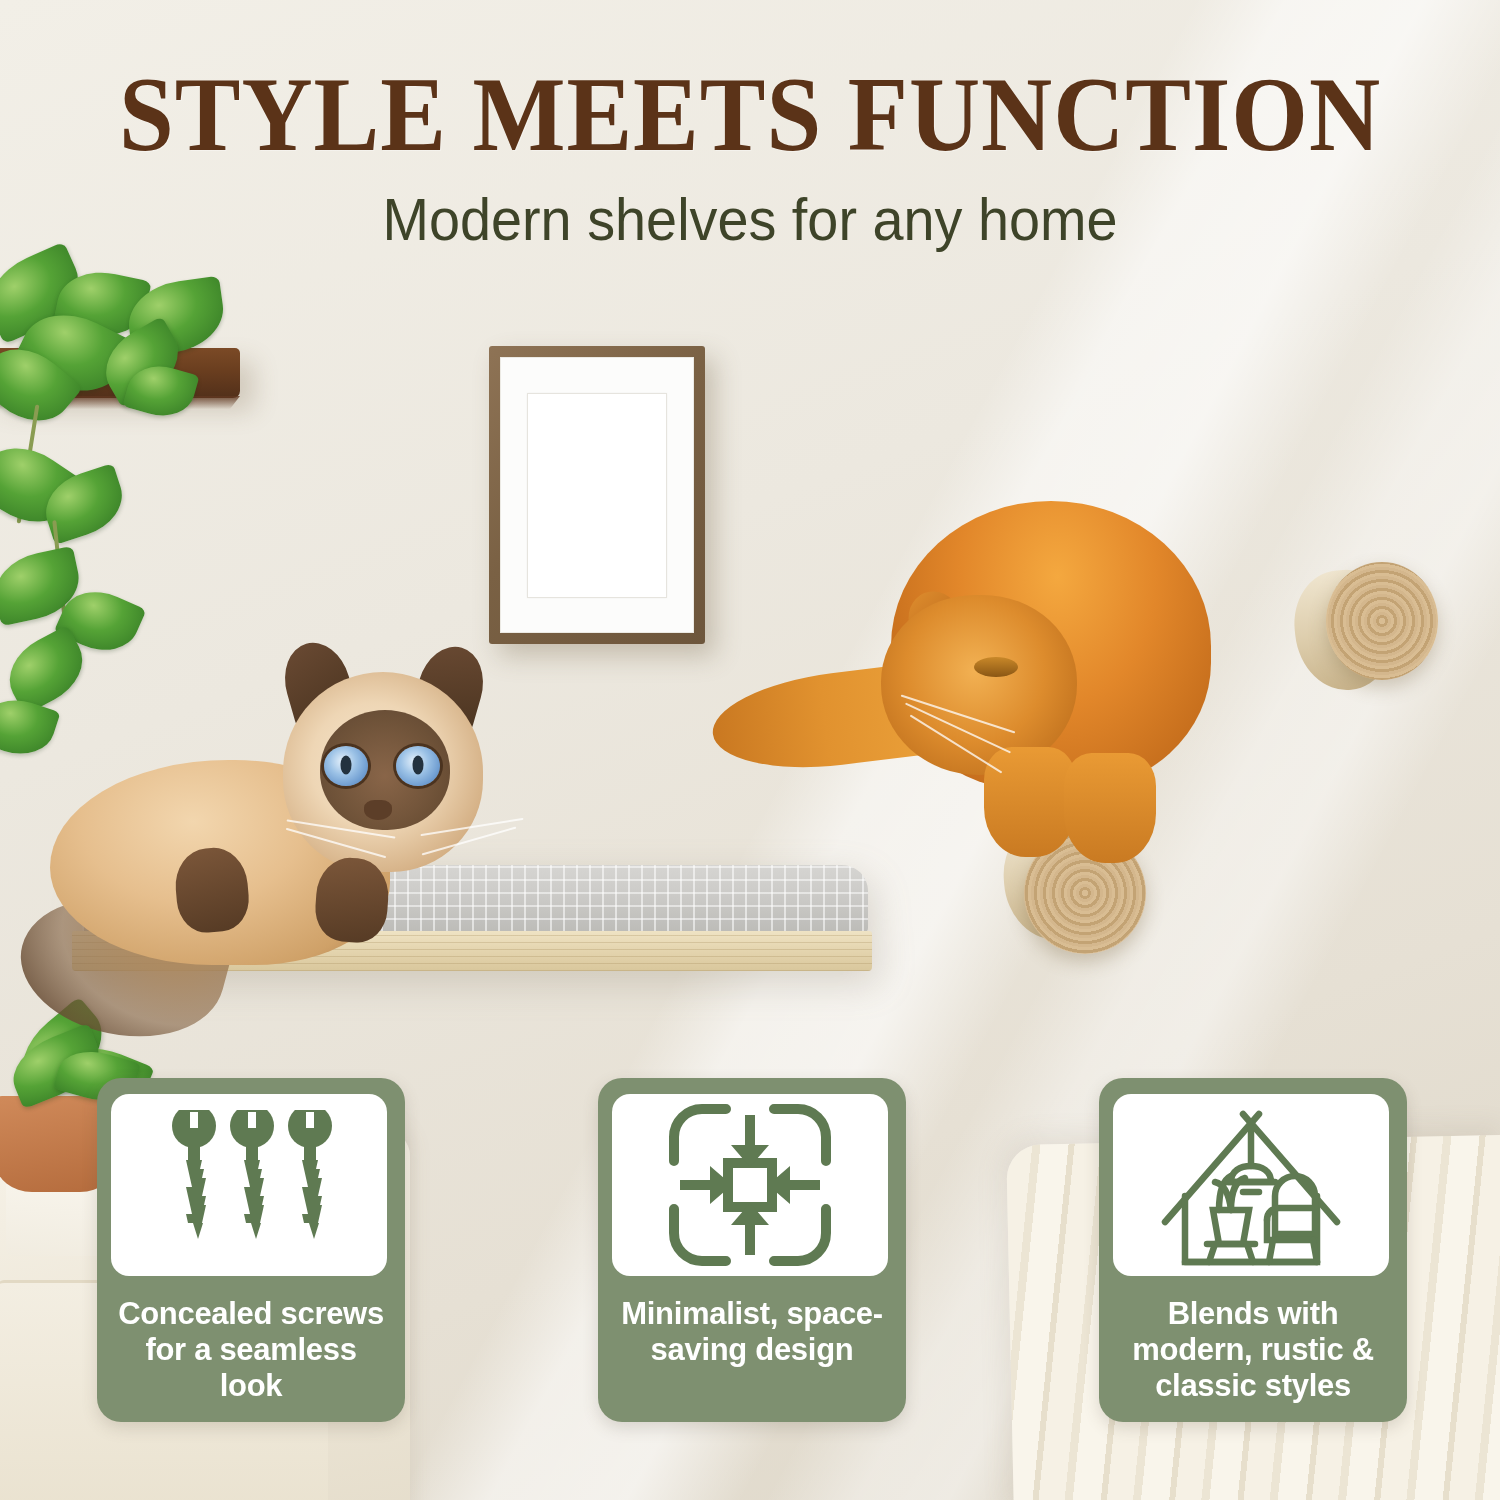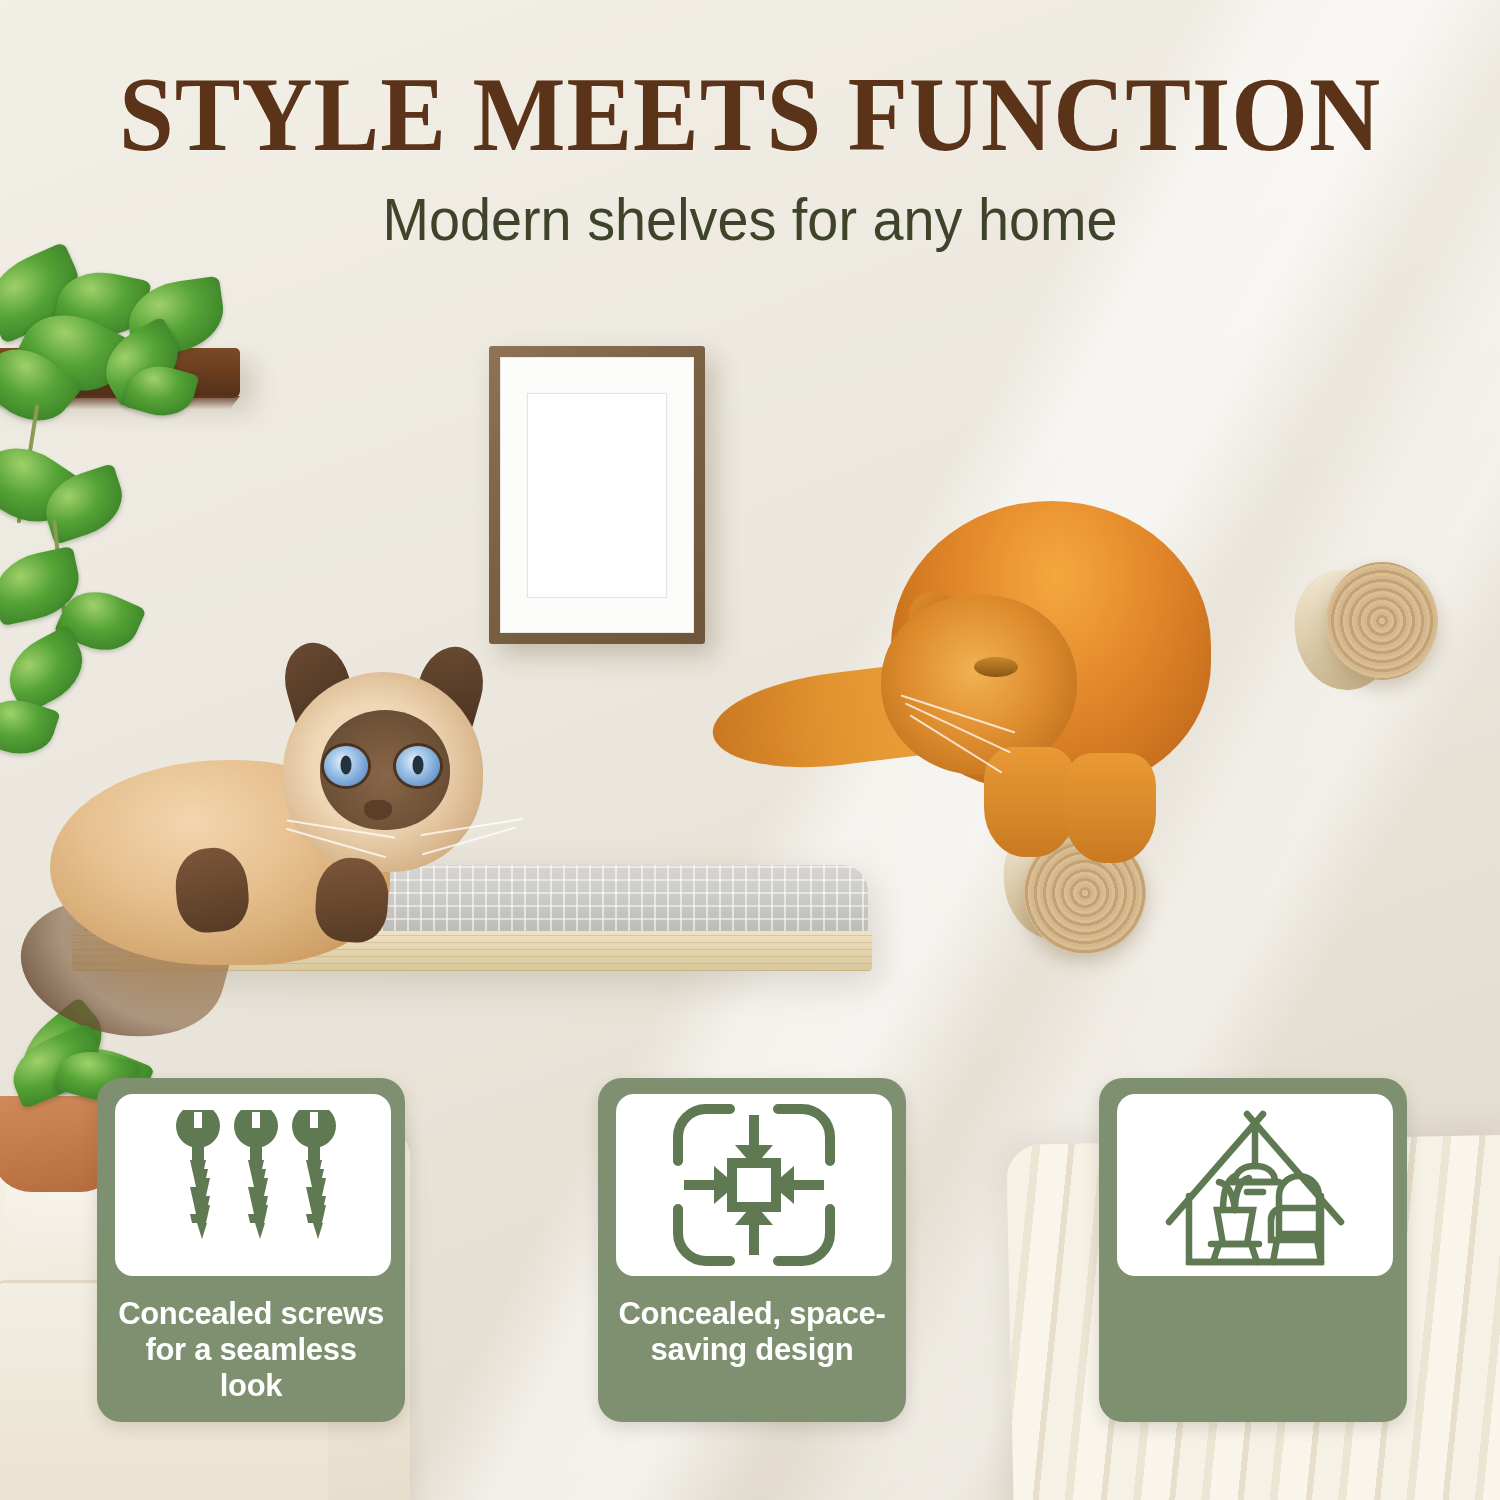--- a/index.html
+++ b/index.html
@@ -244,21 +244,21 @@
   
   #features{
     position:absolute; left:97px; top:1078px; width:1310px;
     display:flex; justify-content:space-between; gap:14px;
   }
   .card{
     width:308px;
     background:#7e9070;
     border-radius:24px;
     padding:16px 14px 18px 14px;
-    display:flex; flex-direction:column; align-items:flex-end;
+    display:flex; flex-direction:column; align-items:flex-start;
     box-shadow:0 6px 16px rgba(90,80,60,.18);
   }
   .card-icon-box{
     width:276px; height:182px;
     background:#ffffff;
     border-radius:18px;
     display:flex; align-items:center; justify-content:center;
   }
   .card-icon-box svg{ display:block; }
   .card-label{
@@ -408,21 +408,21 @@
         </g>
         <rect x="62" y="62" width="44" height="44" fill="none" stroke="#5f7a52" stroke-width="10"></rect>
         <g fill="#5f7a52">
           <path d="M79 14h10v30h14l-19 22-19-22h14z"></path>
           <path d="M79 154h10v-30h14l-19-22-19 22h14z" transform="translate(0,0)"></path>
           <path d="M14 79v10h30v14l22-19-22-19v14z"></path>
           <path d="M154 79v10h-30v14l-22-19 22-19v14z"></path>
         </g>
       </svg>
     </div>
-    <div class="card-label">Concealed, space-saving design</div>
+    <div class="card-label">Minimalist, space-saving design</div>
   </div>
 
   <div class="card">
     <div class="card-icon-box">
       <svg width="192" height="162" viewBox="0 0 192 162">
         <g fill="none" stroke="#5f7a52" stroke-width="6.5" stroke-linecap="round">
           <path d="M10 118 104 10"></path>
           <path d="M182 118 88 10"></path>
           <path d="M30 92v66h132V92"></path>
           <path d="M30 158h132"></path>
@@ -439,15 +439,16 @@
           <path d="M52 140h48"></path>
           <path d="M60 140l-6 18M92 140l6 18"></path>
 
           <path d="M120 92a20 20 0 0 1 40 0v38h-40z"></path>
           <path d="M112 116c0-8 6-12 12-12h32"></path>
           <path d="M112 116v20h48"></path>
           <path d="M118 136l-4 22M158 136l4 22"></path>
         </g>
       </svg>
     </div>
+    <div class="card-label">Blends with modern, rustic &amp; classic styles</div>
   </div>
 
 </div>
 
 </body></html>

